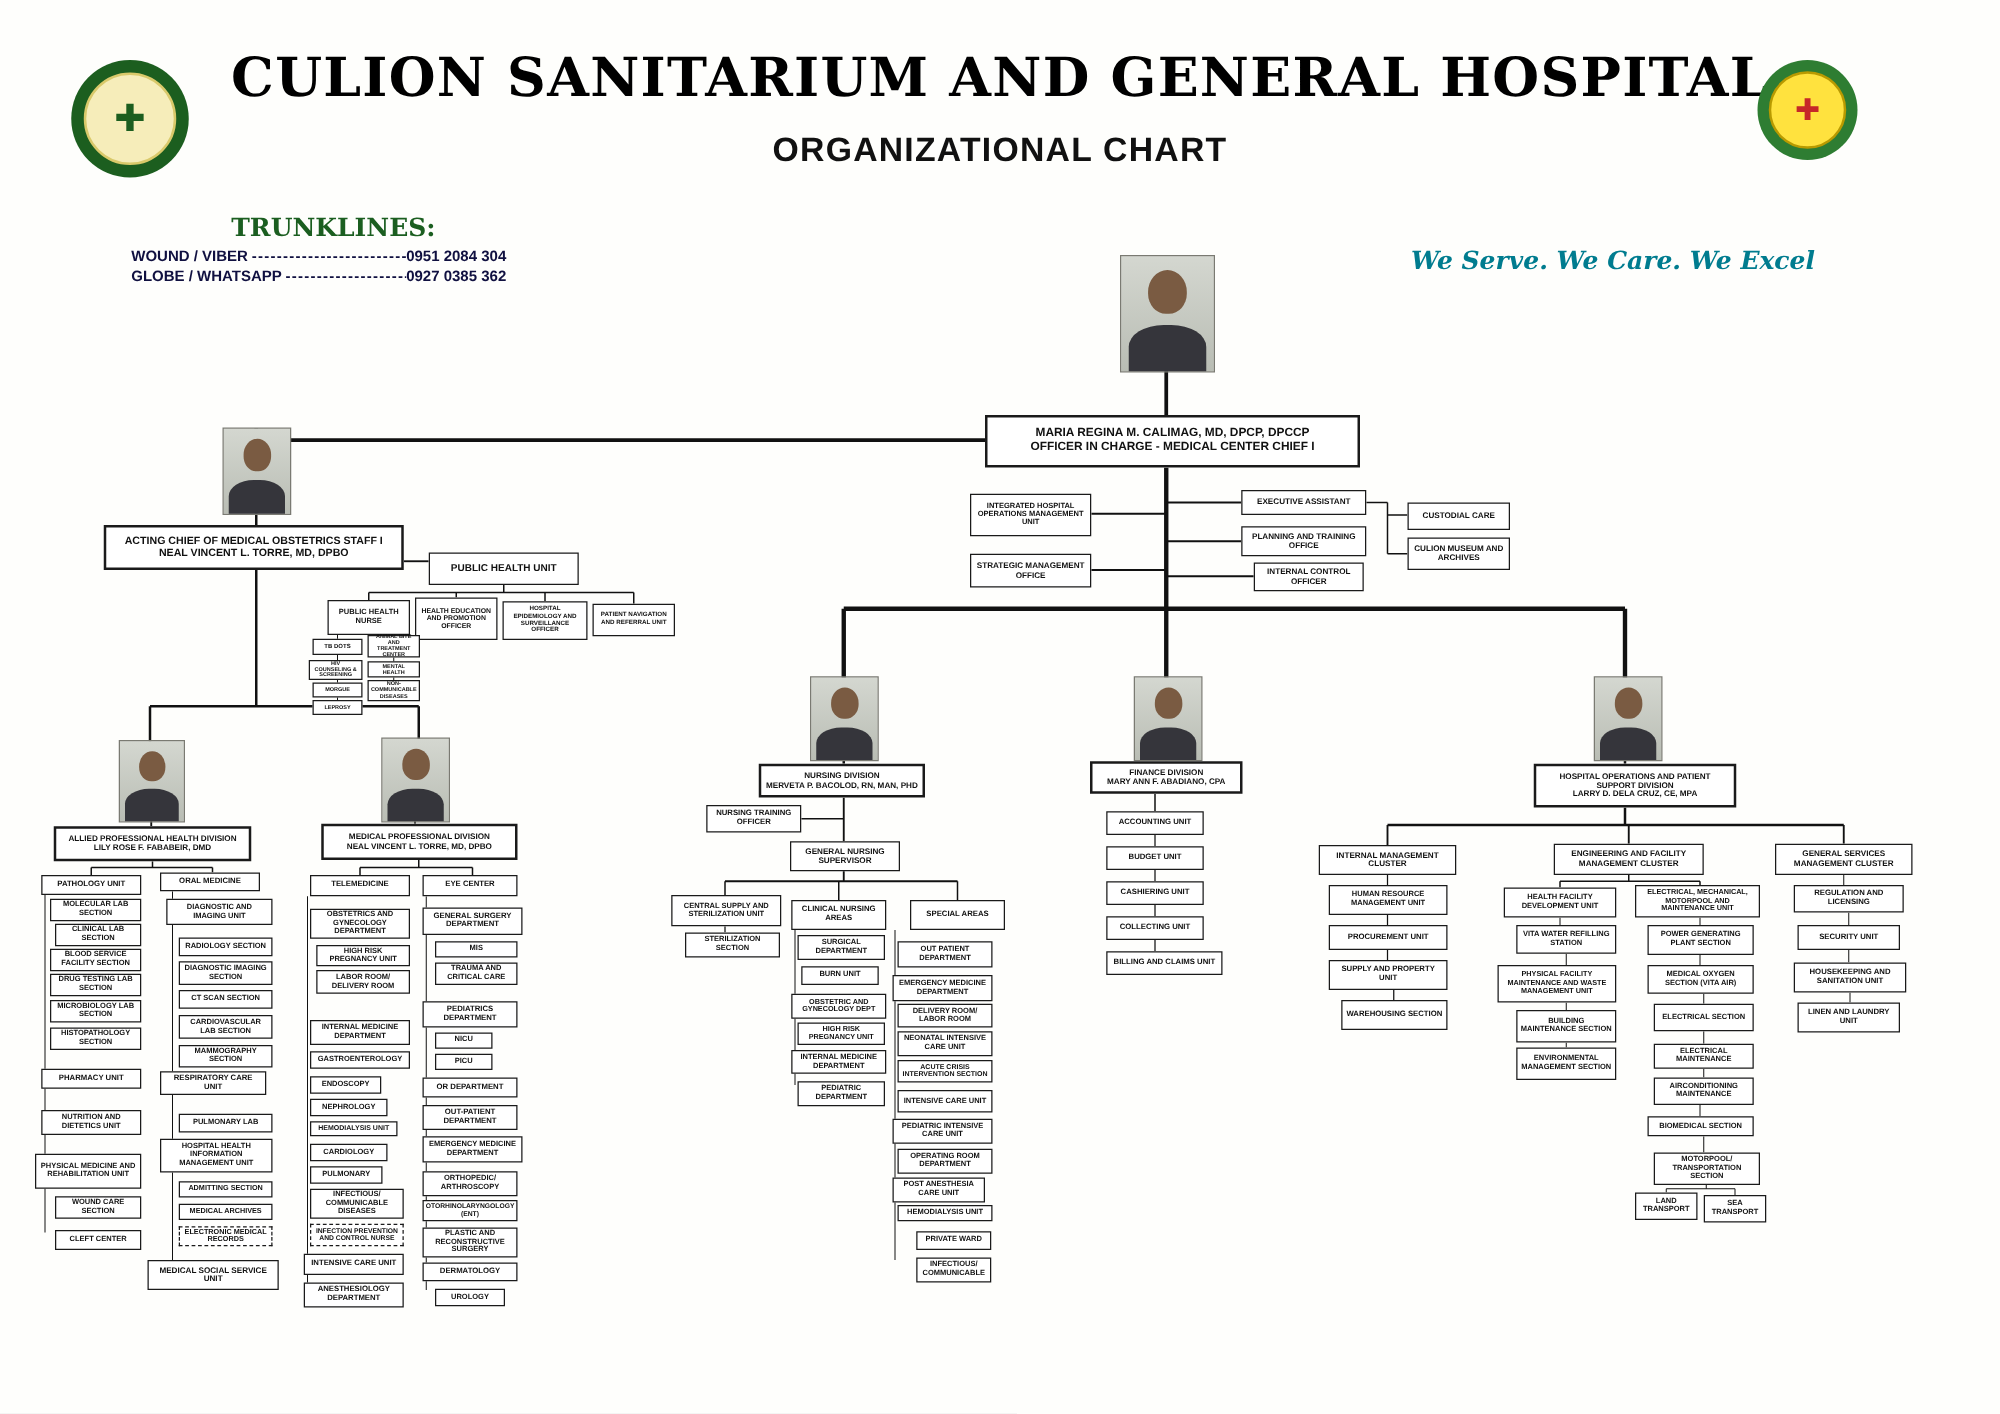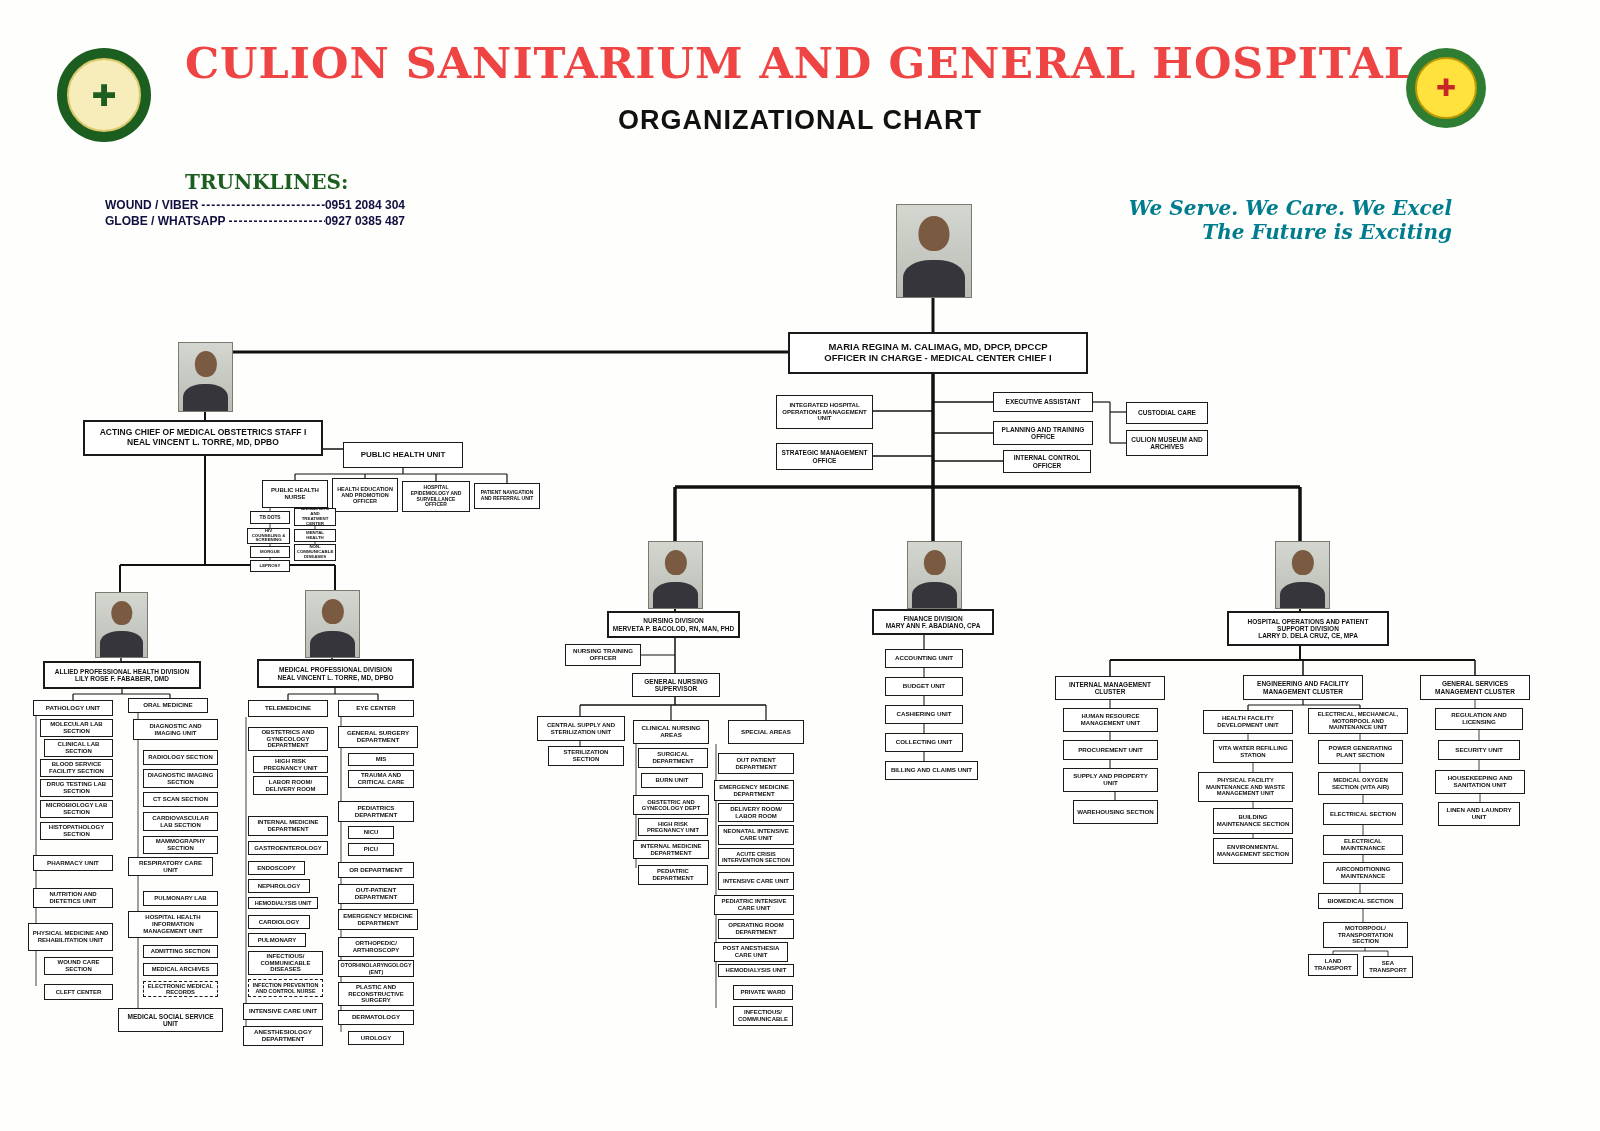--- a/index.html
+++ b/index.html
@@ -1,20 +1,20 @@
 <!DOCTYPE html>
 <html><head>
 <meta charset="utf-8">
 <style>
   html,body{margin:0;padding:0;background:#e8e8e8;}
   .page{position:relative;width:1600px;height:1131px;background:#fefefc;overflow:hidden;
         font-family:"Liberation Sans",sans-serif;}
   
   .title{position:absolute;left:0;right:0;top:38px;text-align:center;
-         font-family:"DejaVu Serif",serif;font-weight:900;font-size:43px;letter-spacing:1px;color:#ef4444;}
+         font-family:"DejaVu Serif",serif;font-weight:900;font-size:43px;letter-spacing:1px;color:#000000;}
   .subtitle{position:absolute;left:0;right:0;top:105px;text-align:center;
             font-weight:700;font-size:27px;letter-spacing:1px;color:#111;}
   .seal{position:absolute;left:57px;top:48px;width:94px;height:94px;border-radius:50%;
         background:#1c5e1f;display:flex;align-items:center;justify-content:center;}
   .seal .inner{width:70px;height:70px;border-radius:50%;background:#f6edba;border:2px solid #d9c96a;
         display:flex;align-items:center;justify-content:center;font-size:30px;color:#1c5e1f;}
   .hlogo{position:absolute;left:1406px;top:48px;width:80px;height:80px;border-radius:50%;
         background:#2e7d32;display:flex;align-items:center;justify-content:center;}
   .hlogo .inner{width:58px;height:58px;border-radius:50%;background:#ffe23e;border:2px solid #b99a00;
         display:flex;align-items:center;justify-content:center;font-size:24px;color:#c62828;}
@@ -58,27 +58,26 @@
   <div class="trunk">
     <div class="tl-head">TRUNKLINES:</div>
     <div class="row">
       <span class="lbl">WOUND / VIBER</span>
       <span class="dash">--------------------------------</span>
       <span class="num">0951 2084 304</span>
     </div>
     <div class="row">
       <span class="lbl">GLOBE / WHATSAPP</span>
       <span class="dash">-----------------------</span>
-      <span class="num">0927 0385 487</span>
+      <span class="num">0927 0385 362</span>
     </div>
   </div>
 
   <div class="tagline">
     <div>We Serve. We Care. We Excel</div>
-    <div>The Future is Exciting</div>
   </div>
 
   <svg id="connector-svg" width="1600" height="1131">
       <line x1="933" y1="296" x2="933" y2="332" stroke="#111111" stroke-width="3"></line>
       <line x1="933" y1="374" x2="933" y2="487" stroke="#111111" stroke-width="3.5"></line>
       <line x1="675" y1="487" x2="1300" y2="487" stroke="#111111" stroke-width="3.5"></line>
       <line x1="675" y1="487" x2="675" y2="542" stroke="#111111" stroke-width="3.5"></line>
       <line x1="933" y1="487" x2="933" y2="542" stroke="#111111" stroke-width="3.5"></line>
       <line x1="1300" y1="487" x2="1300" y2="542" stroke="#111111" stroke-width="3.5"></line>
       <line x1="788" y1="352" x2="205" y2="352" stroke="#111111" stroke-width="3"></line>

